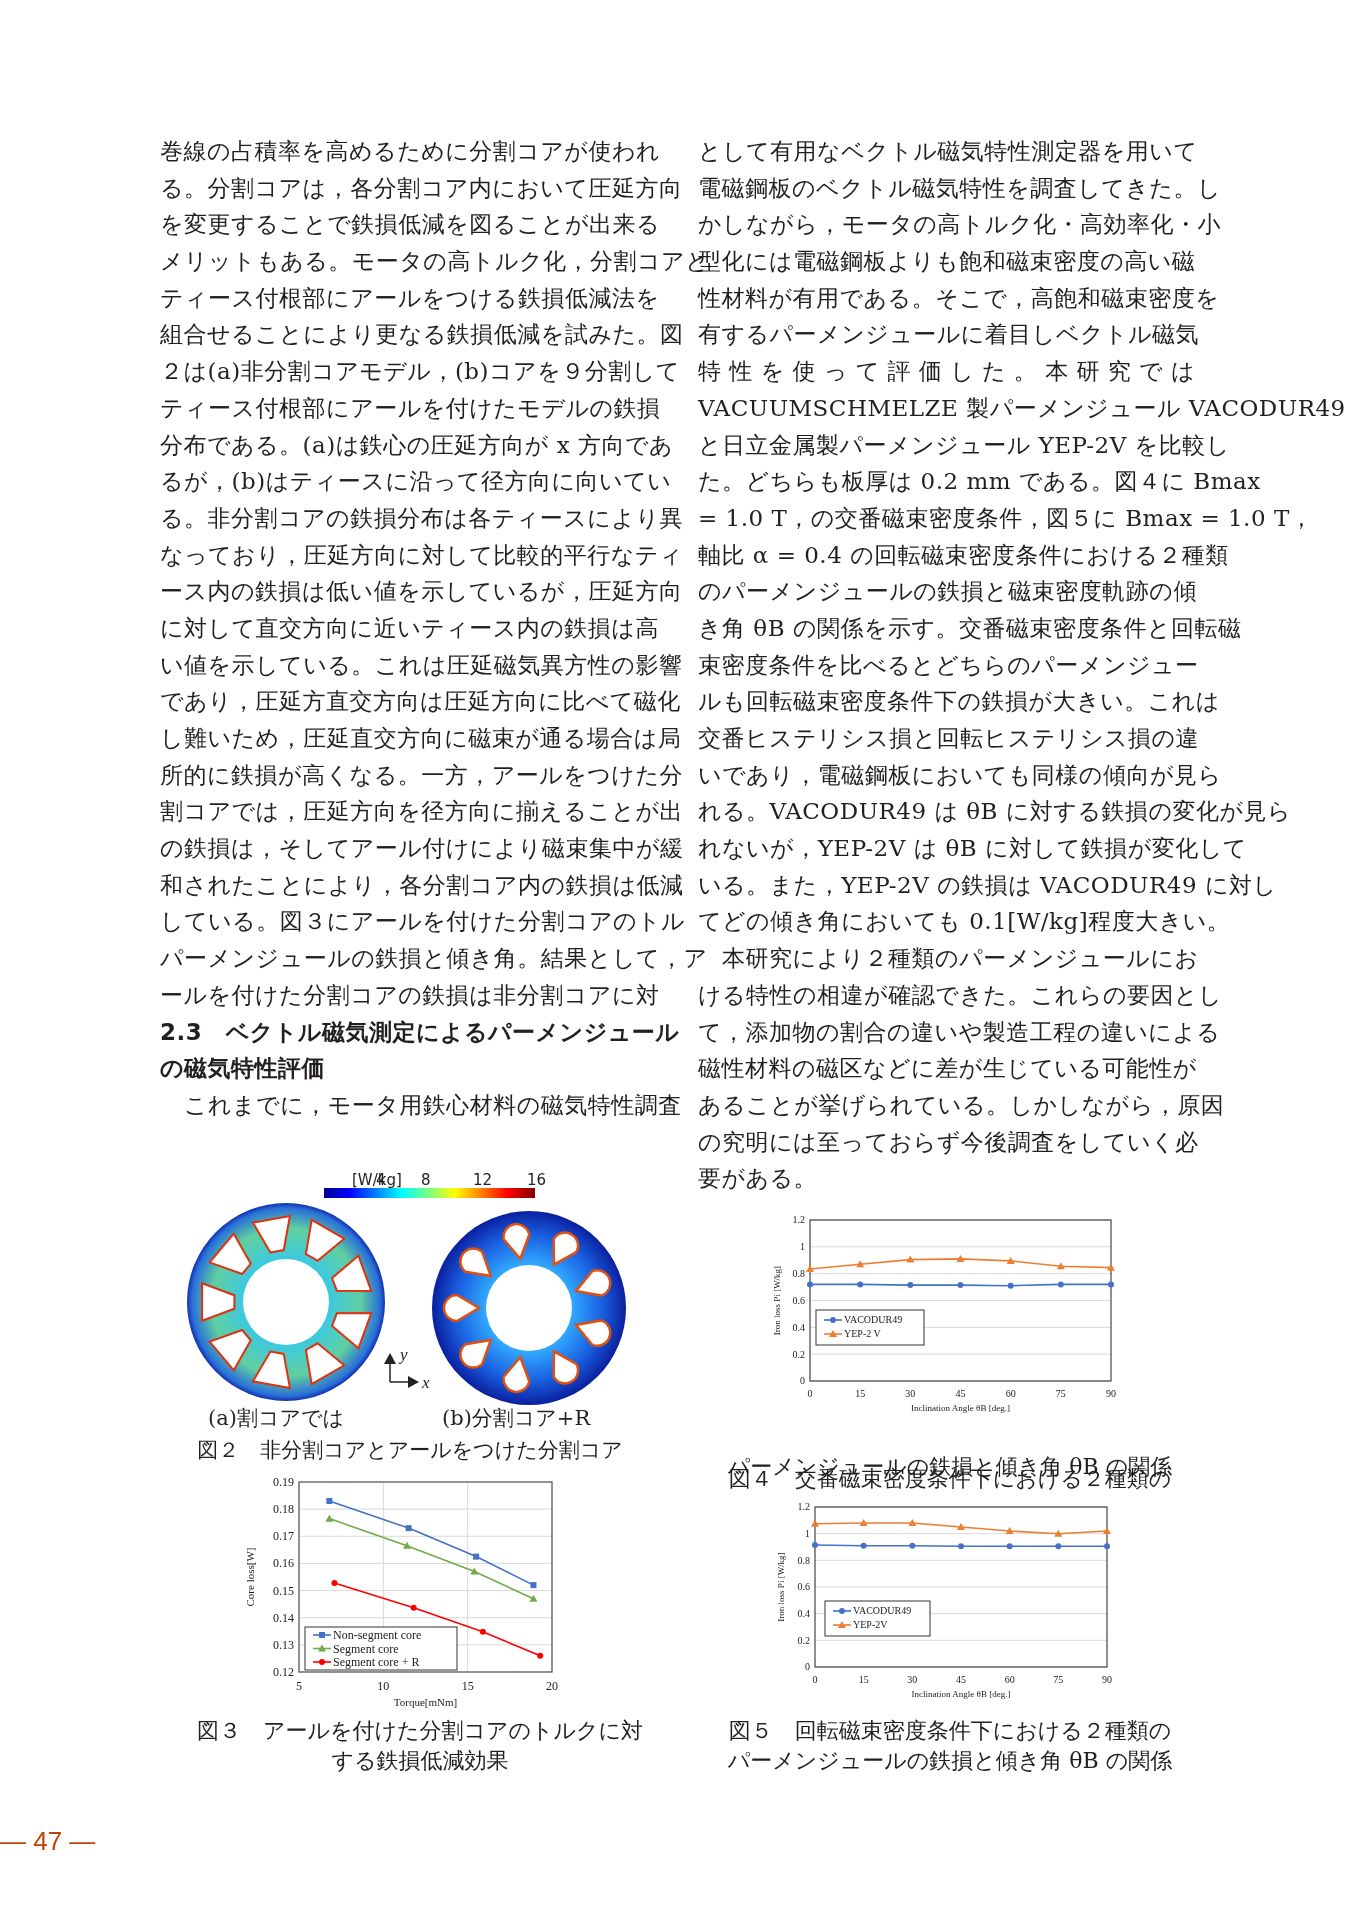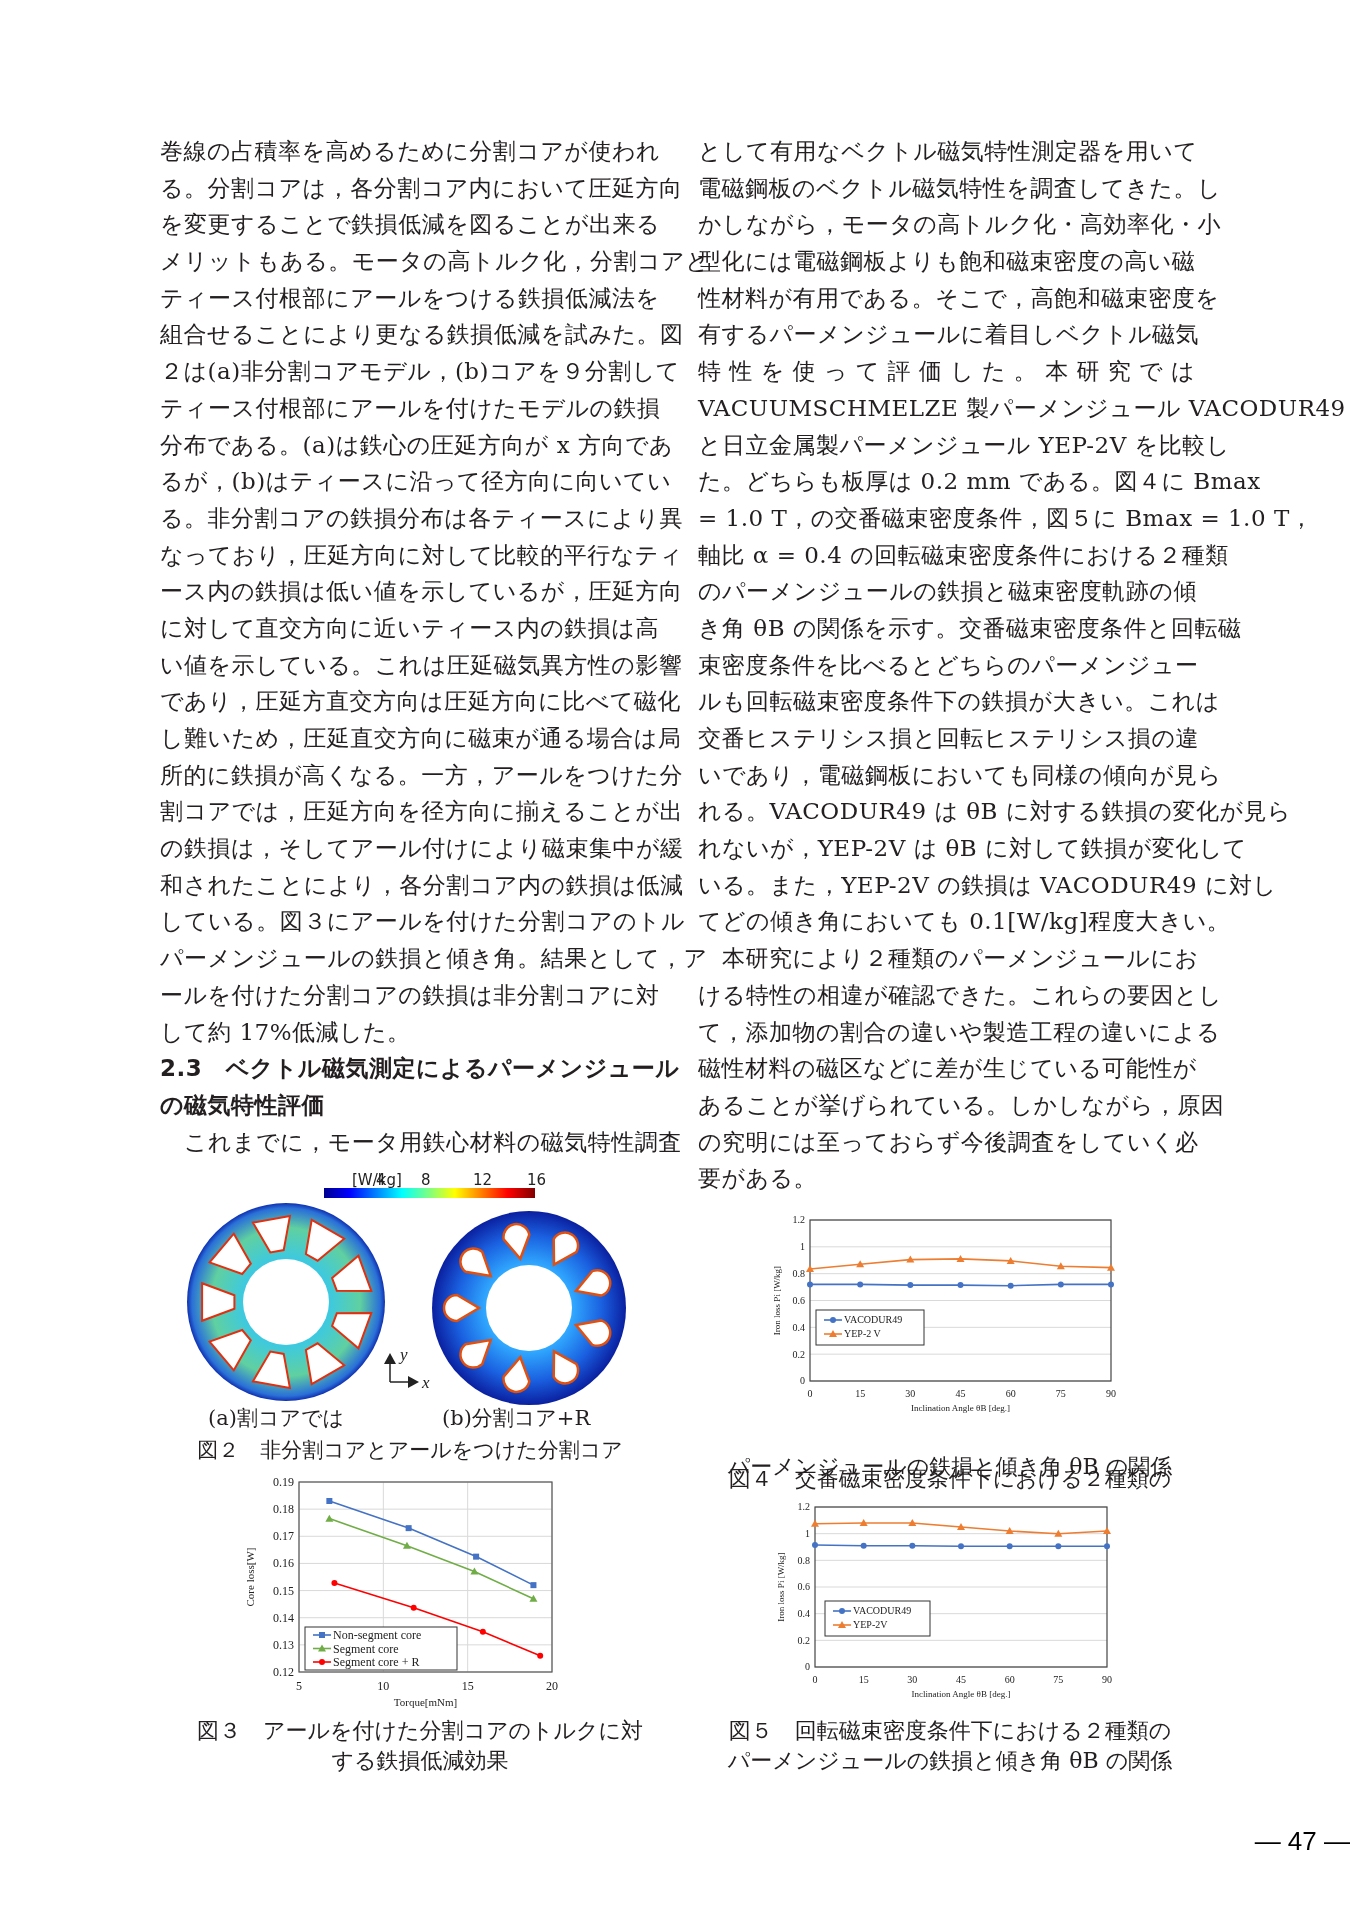--- a/index.html
+++ b/index.html
@@ -8,22 +8,22 @@
   .col { position:absolute; top:133px; width:497px; }
   .col.left { left:160px; }
   .col.right { left:698px; }
   .line { height:36.7px; line-height:36.7px; font-size:23px; white-space:nowrap; overflow:visible; letter-spacing:0.5px; }
   .line.indent { padding-left:24px; }
   .line.justify { text-align:justify; text-align-last:justify; }
   .heading { font-family: "DejaVu Sans", "Liberation Sans", sans-serif; font-weight:bold; }
   .fig { position:absolute; }
   .caption { position:absolute; font-size:22px; line-height:30px; text-align:center; white-space:nowrap; }
   svg text { font-family: "Liberation Serif", "DejaVu Serif", serif; fill:#222; }
-  .pagenum { position:absolute; left:0; width:1350px; top:1826px; text-align:right;
-             font-family:"Liberation Sans","DejaVu Sans",sans-serif; font-size:26px; color:#000000; }
+  .pagenum { position:absolute; left:0; width:1350px; top:1826px; text-align:left;
+             font-family:"Liberation Sans","DejaVu Sans",sans-serif; font-size:26px; color:#c2410c; }
 </style>
 </head>
 <body>
 
 <div class="col left" id="leftcol">
     <div class="line justify">巻線の占積率を高めるために分割コアが使われ</div>
     <div class="line justify">る。分割コアは，各分割コア内において圧延方向</div>
     <div class="line justify">を変更することで鉄損低減を図ることが出来る</div>
     <div class="line justify">メリットもある。モータの高トルク化，分割コアと</div>
     <div class="line justify">ティース付根部にアールをつける鉄損低減法を</div>
@@ -39,21 +39,20 @@
     <div class="line justify">い値を示している。これは圧延磁気異方性の影響</div>
     <div class="line justify">であり，圧延方直交方向は圧延方向に比べて磁化</div>
     <div class="line justify">し難いため，圧延直交方向に磁束が通る場合は局</div>
     <div class="line justify">所的に鉄損が高くなる。一方，アールをつけた分</div>
     <div class="line justify">割コアでは，圧延方向を径方向に揃えることが出</div>
     <div class="line justify">の鉄損は，そしてアール付けにより磁束集中が緩</div>
     <div class="line justify">和されたことにより，各分割コア内の鉄損は低減</div>
     <div class="line justify">している。図３にアールを付けた分割コアのトル</div>
     <div class="line justify">パーメンジュールの鉄損と傾き角。結果として，ア</div>
     <div class="line justify">ールを付けた分割コアの鉄損は非分割コアに対</div>
-    <div class="line">して約 17%低減した。</div>
     <div class="line heading justify">2.3　ベクトル磁気測定によるパーメンジュール</div>
     <div class="line heading">の磁気特性評価</div>
     <div class="line indent">これまでに，モータ用鉄心材料の磁気特性調査</div>
   </div>
 
 <div class="col right" id="rightcol">
     <div class="line justify">として有用なベクトル磁気特性測定器を用いて</div>
     <div class="line justify">電磁鋼板のベクトル磁気特性を調査してきた。し</div>
     <div class="line justify">かしながら，モータの高トルク化・高効率化・小</div>
     <div class="line justify">型化には電磁鋼板よりも飽和磁束密度の高い磁</div>

